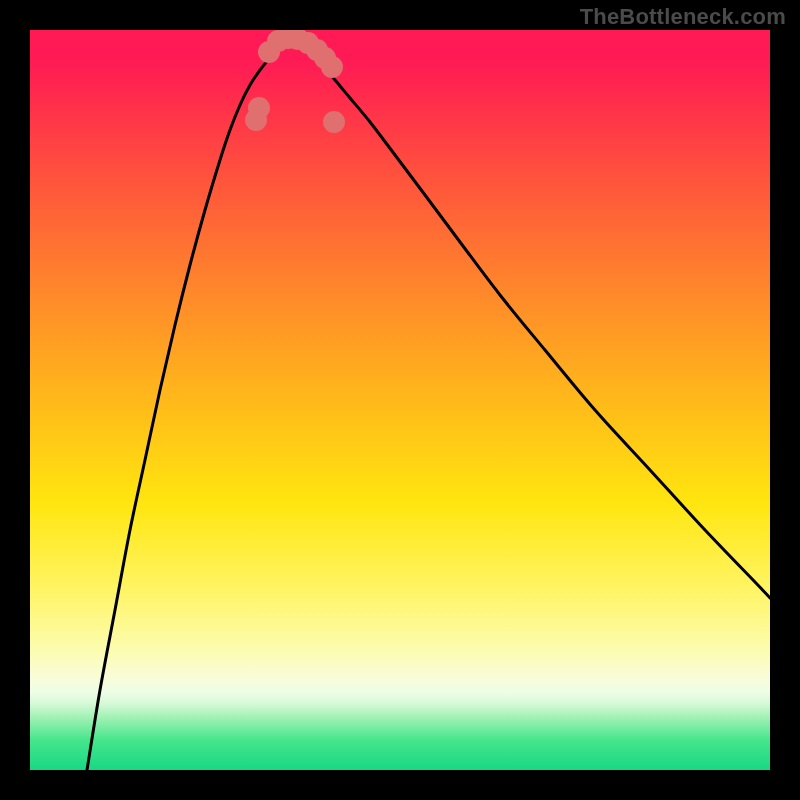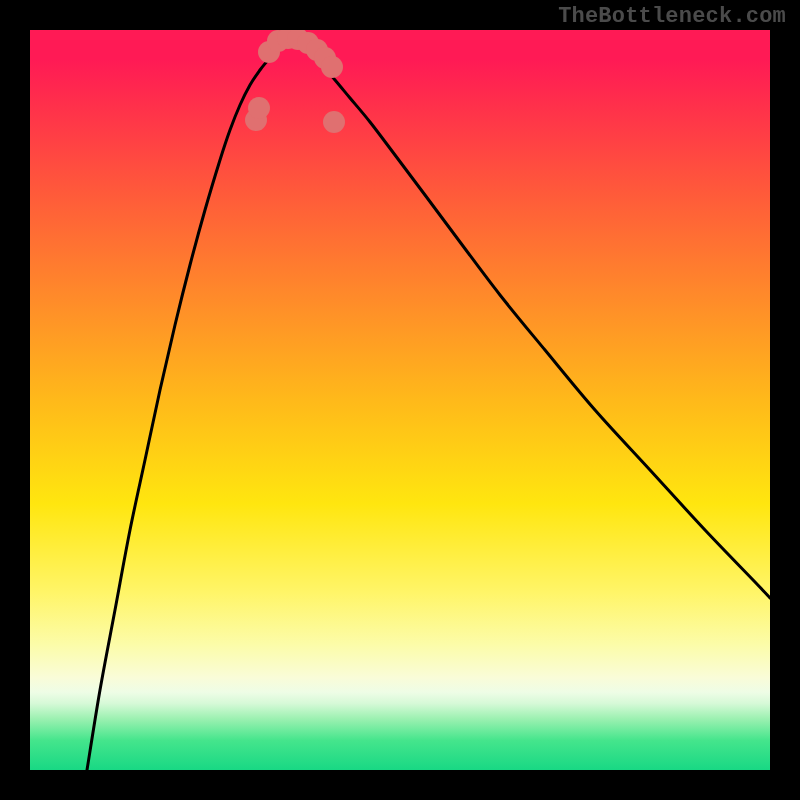--- a/index.html
+++ b/index.html
@@ -19,21 +19,20 @@
   }
   .watermark {
     position: absolute;
     top: 4px;
     right: 14px;
     color: #4b4b4b;
     font-size: 22px;
     font-weight: 600;
     letter-spacing: 0.2px;
     user-select: none;
-    font-family: Liberation Mono, monospace;
   }
   .plot {
     position: absolute;
     left: 30px;
     top: 30px;
     width: 740px;
     height: 740px;
     overflow: hidden;
   }
   .grad {

